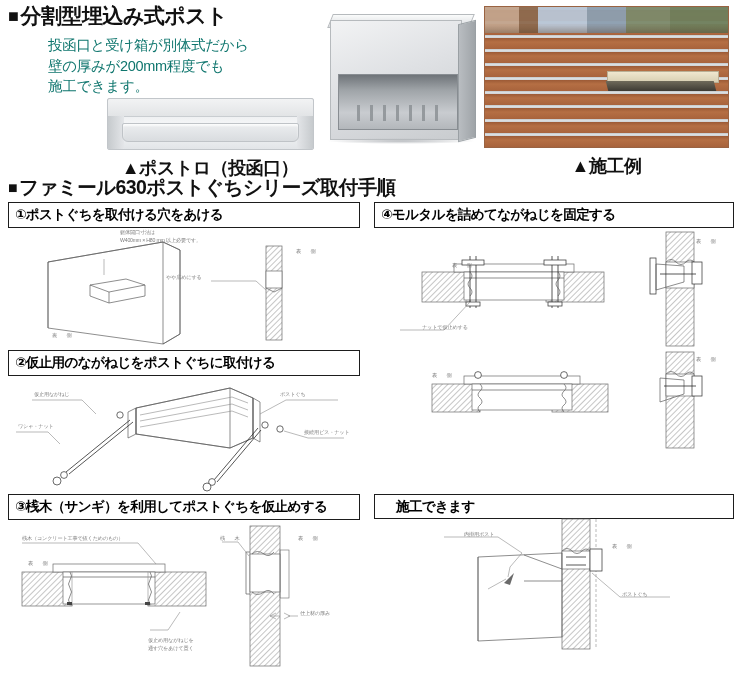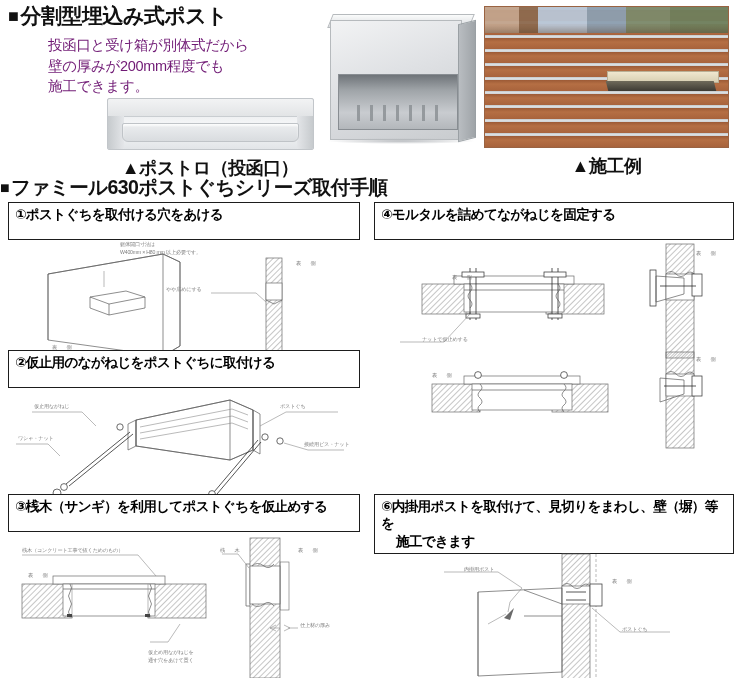--- a/index.html
+++ b/index.html
@@ -16,21 +16,21 @@
   
   .hero{position:absolute;left:0;top:0;width:740px;height:172px;}
   .hero-left{position:absolute;left:8px;top:4px;width:300px;}
   .hero-title{
     font-size:21px;font-weight:bold;letter-spacing:-0.5px;
     line-height:1.1;white-space:nowrap;
   }
   .hero-title .sq{font-size:18px;vertical-align:1px;margin-right:2px;}
   .hero-desc{
     margin-left:40px;margin-top:8px;
-    font-size:14.5px;line-height:1.42;letter-spacing:-0.3px;color:#701a75;
+    font-size:14.5px;line-height:1.42;letter-spacing:-0.3px;color:#0f766e;
   }
   .postmouth-wrap{position:absolute;left:105px;top:98px;width:210px;}
   .cap{
     font-size:18px;font-weight:bold;text-align:center;letter-spacing:-0.5px;
     margin-top:6px;white-space:nowrap;
   }
 
   
   .photo-slot{
     position:relative;width:205px;height:50px;margin:0 auto;
@@ -124,38 +124,38 @@
     border:1px solid #b9b096;
   }
   .pk-slot .pk-dark{
     position:absolute;left:0;top:10px;width:108px;height:10px;
     background:linear-gradient(#6f6a5a,#3d3a33);
     transform:skewX(14deg);
   }
 
   
   .sec-title{
-    position:absolute;left:0;top:174px;
+    position:absolute;left:8px;top:174px;
     font-size:19.5px;font-weight:bold;letter-spacing:-0.6px;white-space:nowrap;
   }
   .sec-title .sq{font-size:16px;vertical-align:1px;margin-right:2px;}
 
   
   .grid{position:absolute;left:8px;top:202px;width:726px;height:466px;}
   .panel{position:absolute;}
   .p1{left:0px;   top:0px;   width:352px;height:146px;}
   .p2{left:0px;   top:148px; width:352px;height:142px;}
   .p3{left:0px;   top:292px; width:352px;height:174px;}
   .p4{left:366px; top:0px;   width:360px;height:146px;}
   .p5{left:366px; top:148px; width:360px;height:142px;}
   .p6{left:366px; top:292px; width:360px;height:174px;}
 
   .bar{
     border:1.6px solid #1d1d1d;
-    padding:3px 6px 16px 6px;
+    padding:3px 6px 4px 6px;
     font-size:13.6px;font-weight:bold;letter-spacing:-0.7px;
     line-height:1.28;
     background:#fff;color:#000;
     box-shadow:0 0 0 1px #fff inset;
   }
   .bar.two{padding-bottom:3px;}
   .bar .ind{display:inline-block;padding-left:15px;}
 
   .fig{position:relative;width:100%;height:calc(100% - 26px);}
   .fig.two{height:calc(100% - 44px);}
@@ -408,21 +408,20 @@
           <rect class="wht2" x="318" y="26" width="10" height="20"></rect>
           <path class="lnk" d="M290 36 L322 36"></path>
         </svg>
         <div class="an sp" style="left:58px;top:22px;">表　側</div>
         <div class="an sp" style="left:322px;top:6px;">表　側</div>
       </div>
     </div>
 
     <div class="panel p6">
       <div class="bar two">
-        <div>⑥内掛用ポストを取付けて、見切りをまわし、壁（塀）等を</div>
         <div class="ind">施工できます</div>
       </div>
       <div class="fig two">
         <svg width="360" height="130" viewBox="0 0 360 130">
 
           <rect class="hatch-fill" x="188" y="0" width="28" height="130"></rect>
           <path class="ln" d="M222 0 L222 130" stroke-dasharray="3 2"></path>
 
           <rect x="188" y="32" width="28" height="18" fill="#fff" stroke="#6a6a6a" stroke-width=".7"></rect>
           <rect class="wht2" x="216" y="30" width="12" height="22"></rect>

